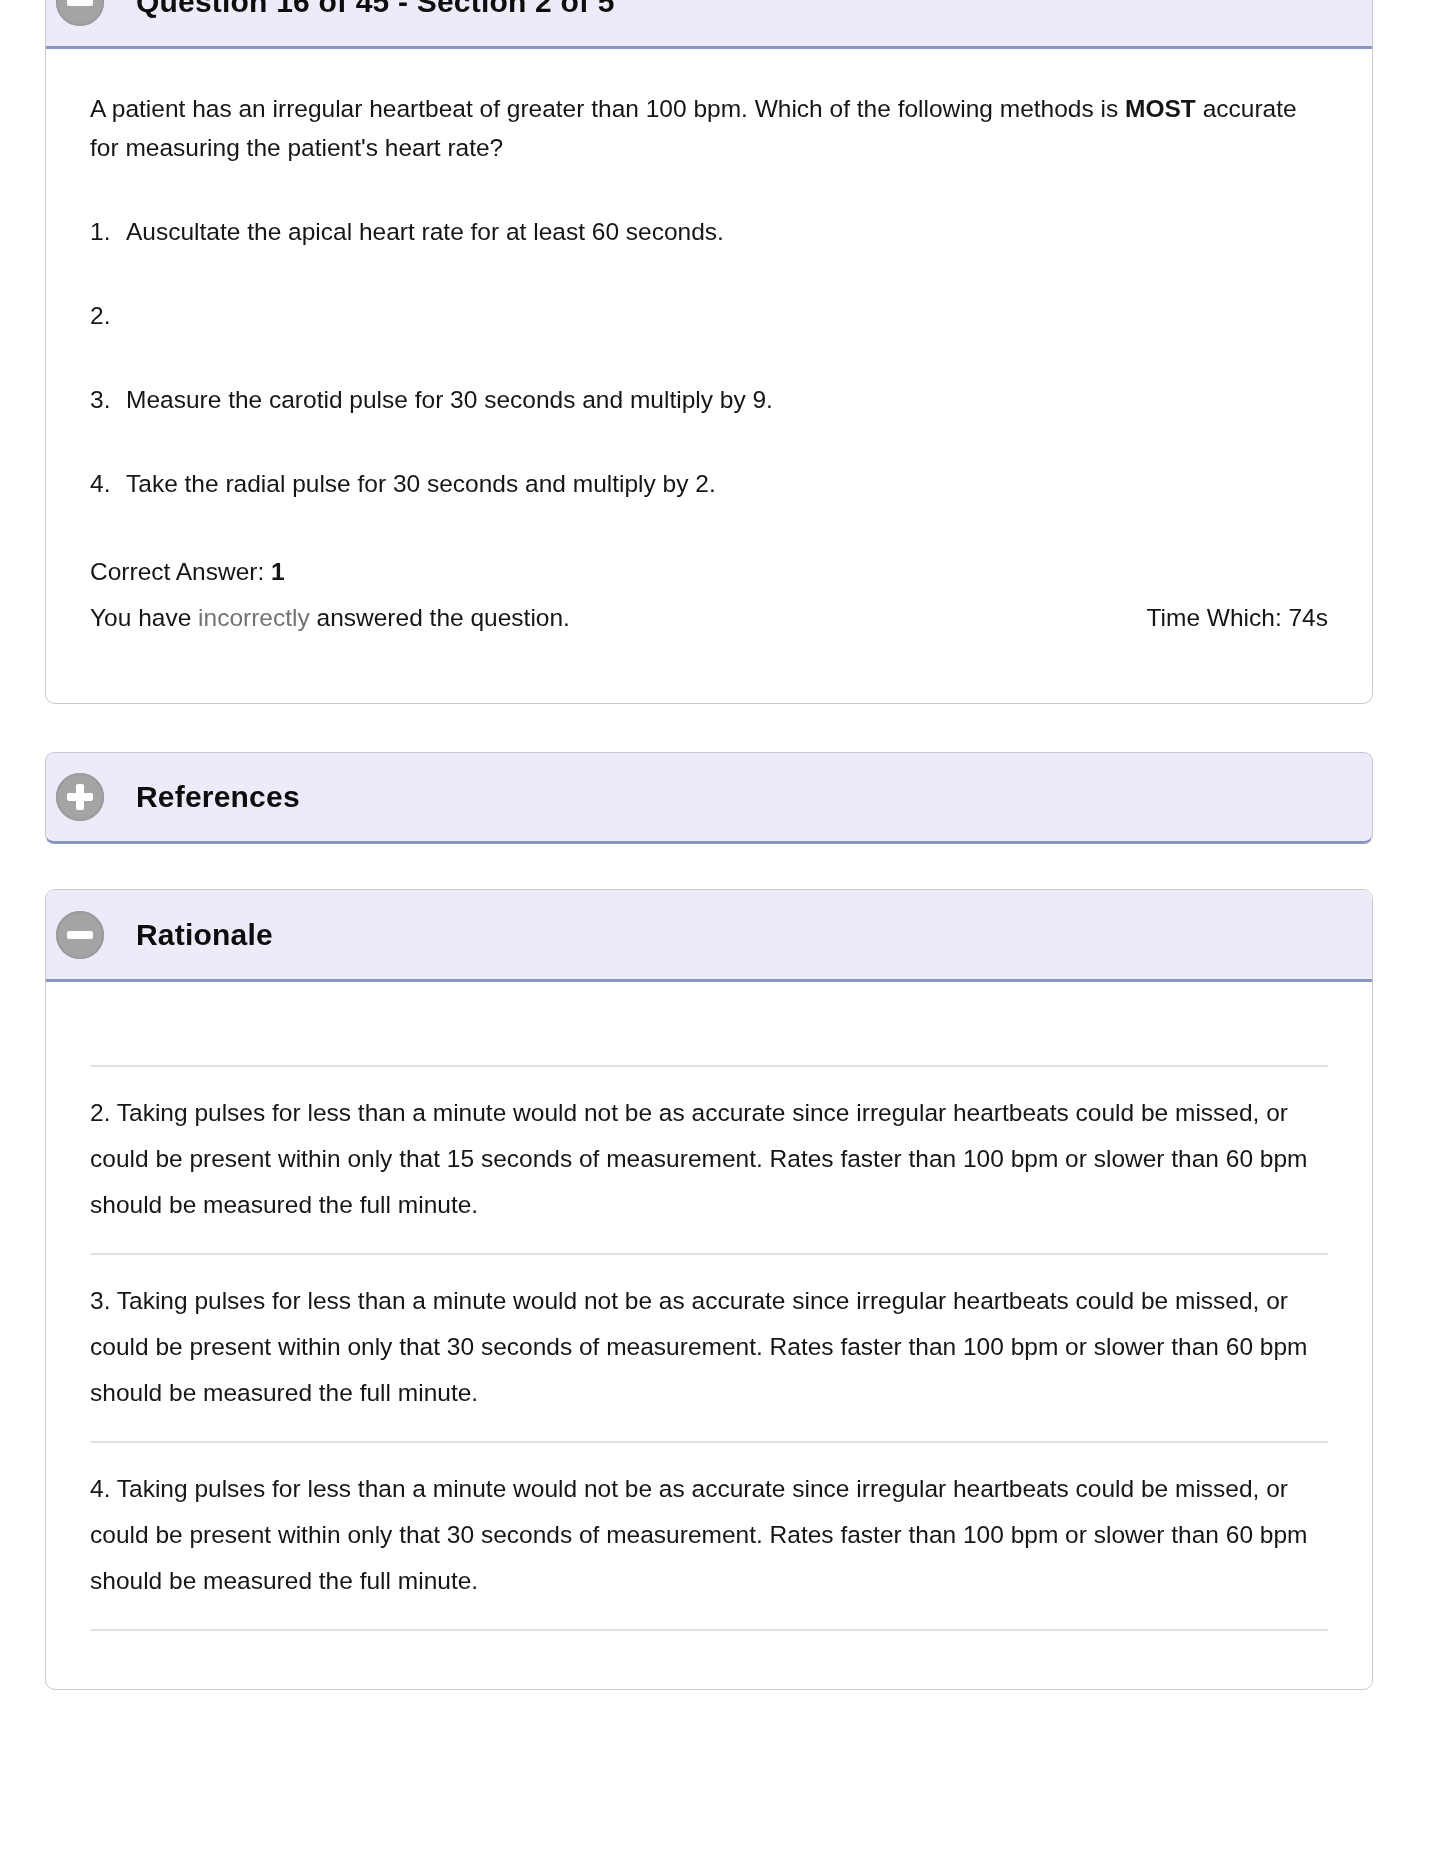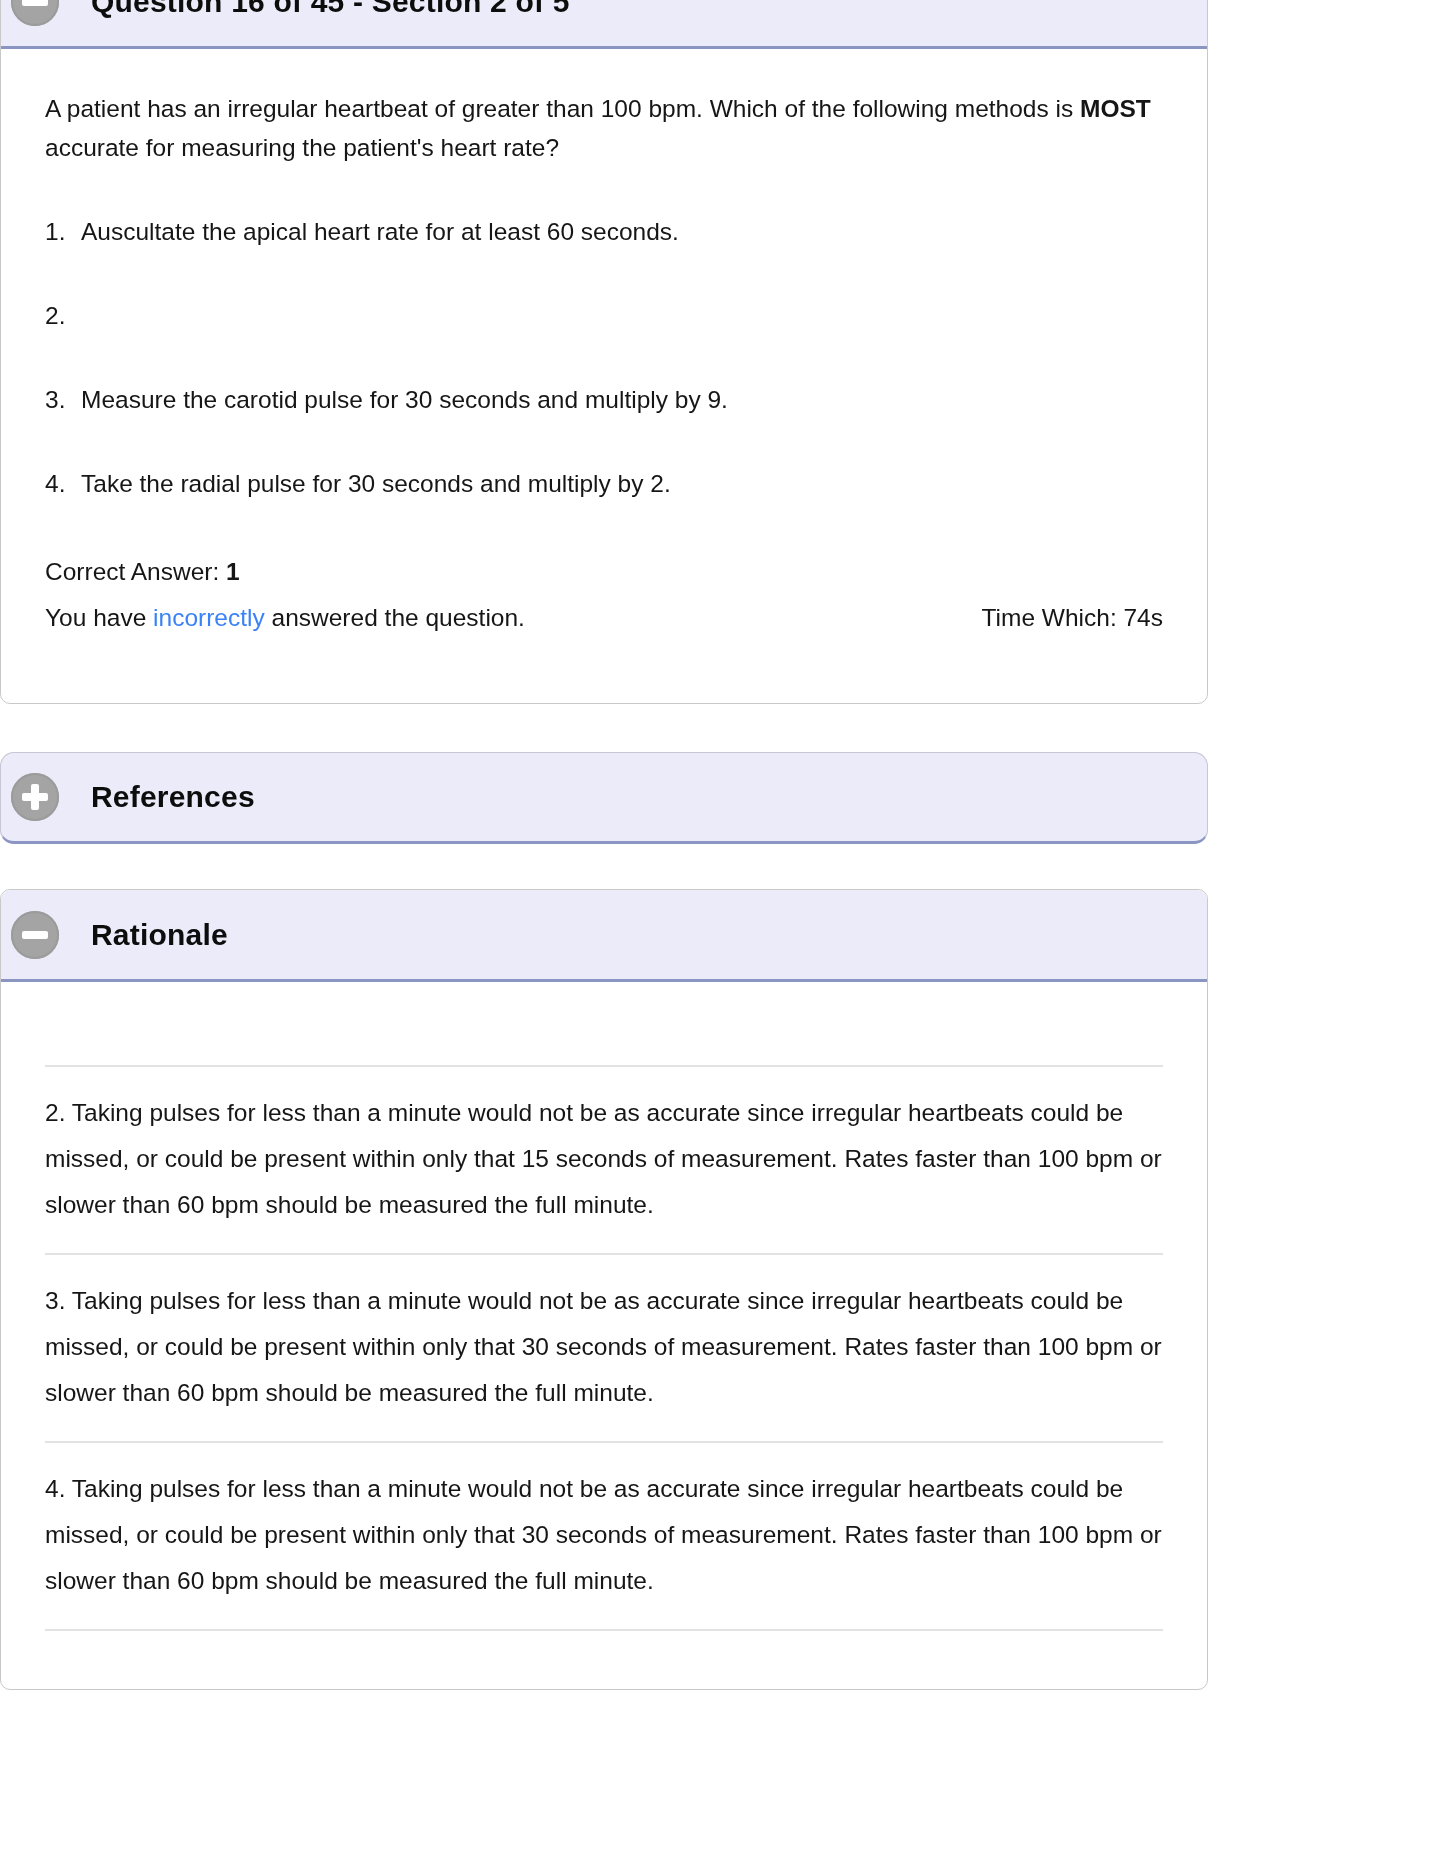--- a/index.html
+++ b/index.html
@@ -2,30 +2,30 @@
 <html><head>
 <meta charset="utf-8">
 <style>
   html,body{margin:0;padding:0;background:#ffffff;}
   body{
     width:1448px;
     font-family:"Liberation Sans","DejaVu Sans",sans-serif;
     color:#161616;
     -webkit-font-smoothing:antialiased;
   }
-  .page{width:1208px;overflow:hidden;}
+  .page{width:1328px;overflow:hidden;margin-left:45px;}
 
   
   .bar{
     position:relative;
     height:92px;
     background:#ebebf9;
     border:1px solid #c6c6d4;
     border-bottom:3px solid #8b95c2;
-    border-radius:14px;
+    border-radius:9px;
     display:flex;
     align-items:center;
     box-sizing:border-box;
     padding-left:10px;
   }
   .bar-title{
     font-size:30px;
     font-weight:bold;
     color:#0d0d0d;
     margin-left:32px;
@@ -72,21 +72,21 @@
     margin-bottom:46px;
   }
   .option .num{width:36px;flex:0 0 auto;}
   .answers{margin-top:28px;}
   .ans-line{font-size:24.5px;line-height:46px;}
   .ans-line b{font-weight:bold;}
   .status-row{
     display:flex;justify-content:space-between;align-items:baseline;
     font-size:24.5px;line-height:46px;
   }
-  .wrong{color:#3b82f6;}
+  .wrong{color:#737373;}
 
   
   .ref-bar{margin-bottom:45px;}
 
   
   .r-panel{margin-bottom:14px;}
   .r-panel .bar{
     border-left:none;border-right:none;border-top:none;
     border-radius:10px 10px 0 0;
   }

